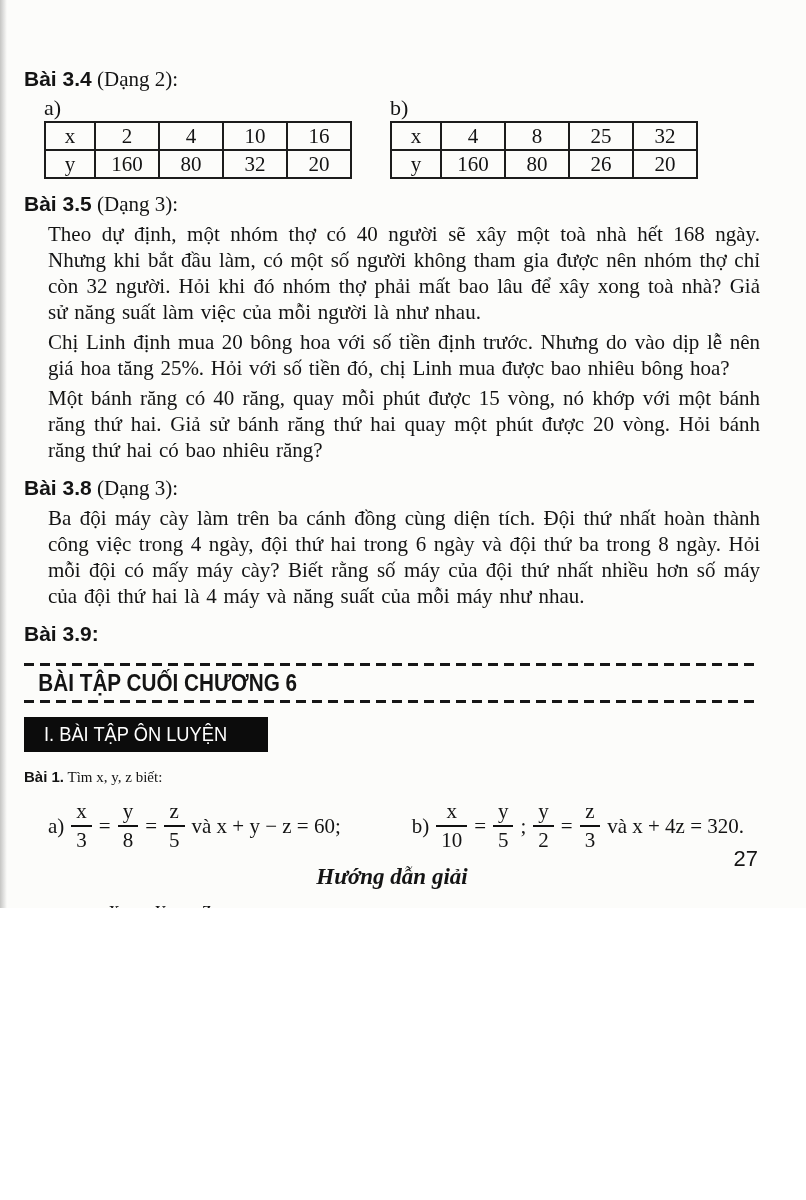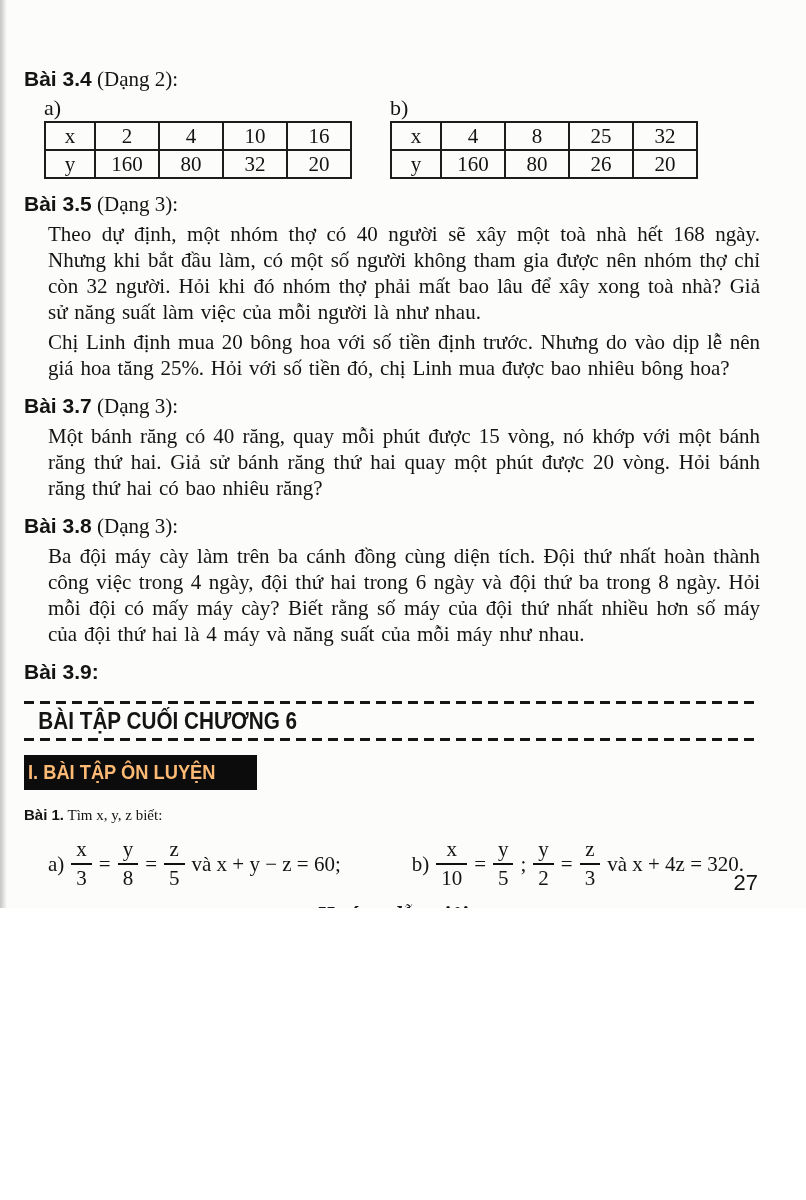--- a/index.html
+++ b/index.html
@@ -47,23 +47,23 @@
   .banner { margin-top:16px; }
   .dash-rule { height:3px; background:repeating-linear-gradient(90deg, #161616 0 10px, transparent 10px 16px); }
   .banner-title {
     padding:4px 0 3px;
     font-family:"Liberation Sans", sans-serif; font-weight:700; font-size:23px;
   }
   .banner-title span { display:inline-block; transform:scaleX(.9); }
 
   
   .section-box {
-    display:inline-block; background:#0c0c0c; color:#fdba74;
-    font-family:"Liberation Sans", sans-serif; font-weight:700; font-size:21px;
-    padding:5px 14px 6px 4px; margin-top:14px; line-height:24px;
+    display:inline-block; background:#0c0c0c; color:#ffffff;
+    font-family:"Liberation Sans", sans-serif; font-weight:400; font-size:21px;
+    padding:5px 14px 6px 20px; margin-top:14px; line-height:24px;
   }
   .section-box span { display:inline-block; transform:scaleX(.87); transform-origin:left center; }
 
   
   .bai1-line { margin:12px 0 0 0; font-size:15px; line-height:26px; }
 
   
   .eq-row { display:flex; align-items:center; margin:8px 0 0 24px; padding-right:16px; }
   .eq { display:flex; align-items:center; gap:7px; font-size:21px; }
   .eq-b { margin-left:auto; }
@@ -72,21 +72,21 @@
   .frac .den { padding:0 5px; }
 
   
   .sol-heading {
     text-align:center; margin-top:10px;
     font-family:"Liberation Serif", serif; font-style:italic; font-weight:700; font-size:23px;
   }
   .sol-row { display:flex; align-items:center; gap:7px; margin:6px 0 0 24px; font-size:21px; }
 
   .page-num {
-    position:absolute; right:48px; bottom:12px;
+    position:absolute; right:48px; bottom:36px;
     font-family:"Liberation Sans", sans-serif; font-size:22px;text-align:center;
   }
 </style>
 </head>
 <body>
 
 <div class="page">
 
   <section>
     <h3 class="ex-heading"><span class="ex-label">Bài 3.4</span> <span class="ex-tag">(Dạng 2):</span></h3>
@@ -140,21 +140,20 @@
   <section>
     <h3 class="ex-heading"><span class="ex-label">Bài 3.5</span> <span class="ex-tag">(Dạng 3):</span></h3>
     <p class="ex-body">Theo dự định, một nhóm thợ có 40 người sẽ xây một toà nhà hết 168 ngày. Nhưng khi bắt đầu làm, có một số người không tham gia được nên nhóm thợ chỉ còn 32 người. Hỏi khi đó nhóm thợ phải mất bao lâu để xây xong toà nhà? Giả sử năng suất làm việc của mỗi người là như nhau.</p>
   </section>
 
   <section>
     <p class="ex-body">Chị Linh định mua 20 bông hoa với số tiền định trước. Nhưng do vào dịp lễ nên giá hoa tăng 25%. Hỏi với số tiền đó, chị Linh mua được bao nhiêu bông hoa?</p>
   </section>
 
   <section>
-    <h3 class="ex-heading"><span class="ex-label">Bài 3.7</span> <span class="ex-tag">(Dạng 3):</span></h3>
     <p class="ex-body">Một bánh răng có 40 răng, quay mỗi phút được 15 vòng, nó khớp với một bánh răng thứ hai. Giả sử bánh răng thứ hai quay một phút được 20 vòng. Hỏi bánh răng thứ hai có bao nhiêu răng?</p>
   </section>
 
   <section>
     <h3 class="ex-heading"><span class="ex-label">Bài 3.8</span> <span class="ex-tag">(Dạng 3):</span></h3>
     <p class="ex-body">Ba đội máy cày làm trên ba cánh đồng cùng diện tích. Đội thứ nhất hoàn thành công việc trong 4 ngày, đội thứ hai trong 6 ngày và đội thứ ba trong 8 ngày. Hỏi mỗi đội có mấy máy cày? Biết rằng số máy của đội thứ nhất nhiều hơn số máy của đội thứ hai là 4 máy và năng suất của mỗi máy như nhau.</p>
   </section>
 
   <section>
     <h3 class="ex-heading"><span class="ex-label">Bài 3.9:</span><span class="ex-tag"></span></h3>

